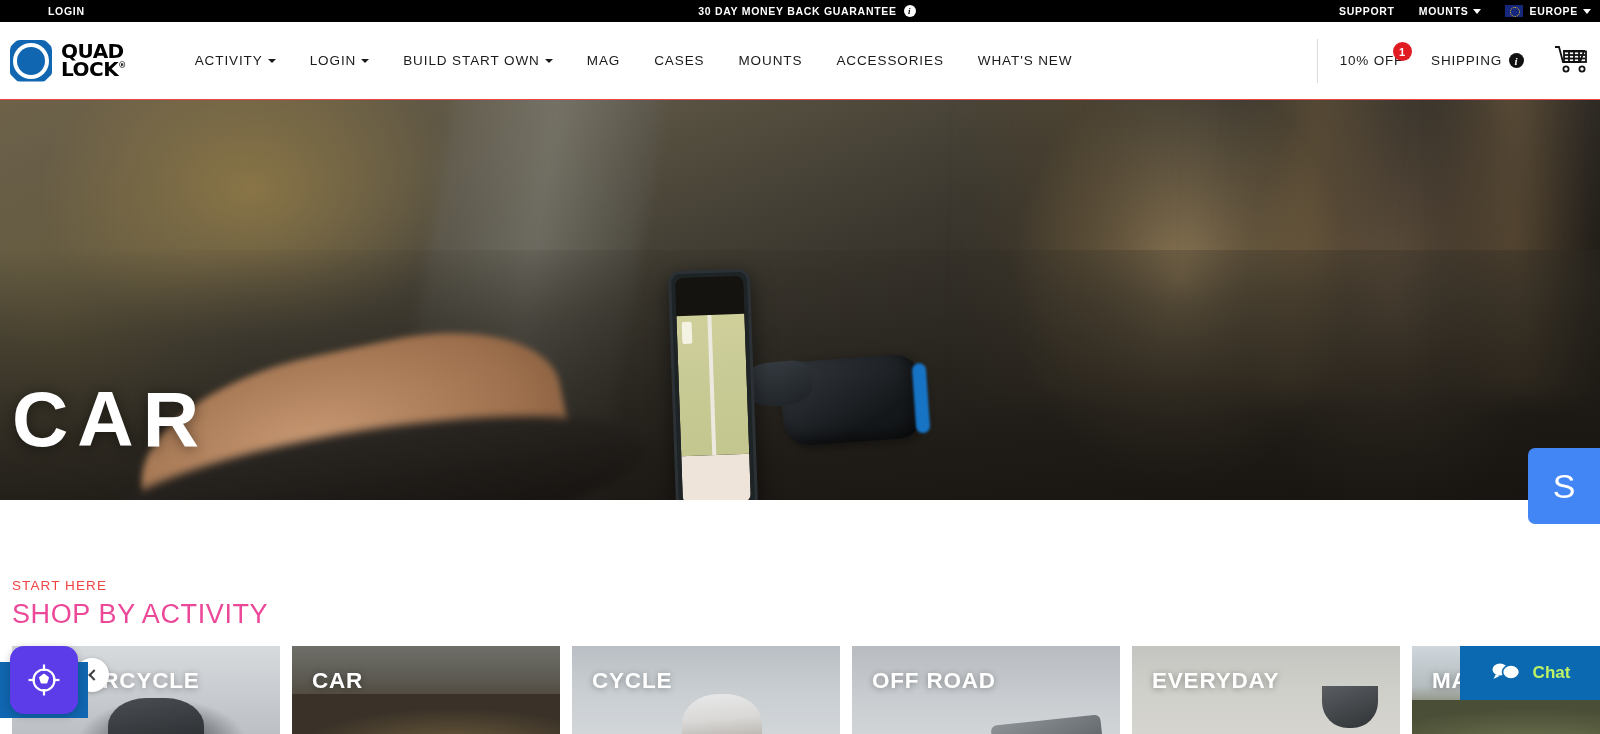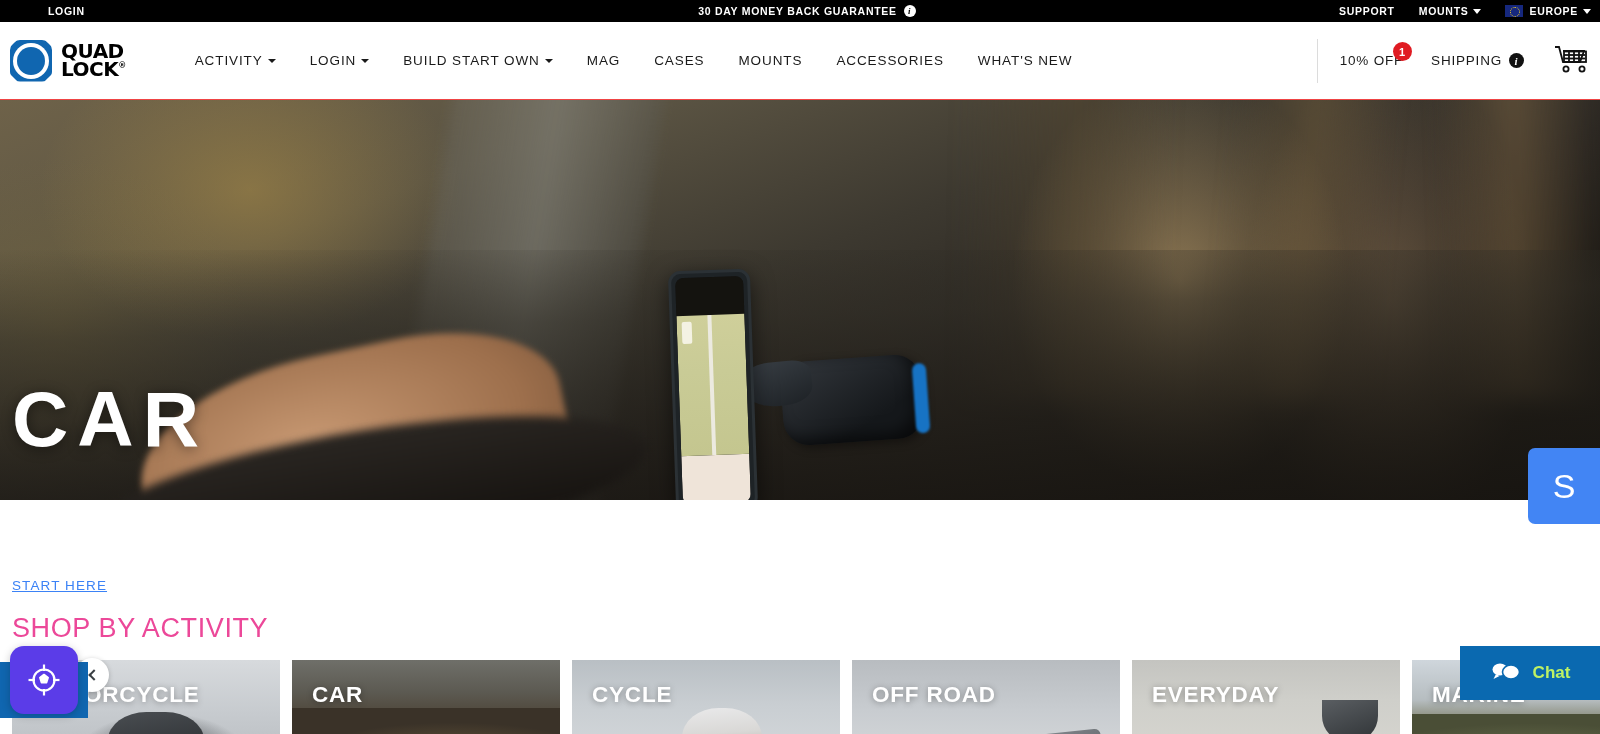--- a/index.html
+++ b/index.html
@@ -357,23 +357,22 @@
     cursor: pointer;
   }
 
   
   .section {
     padding: 78px 0 0 12px;
   }
   .eyebrow {
     font-size: 13.5px;
     letter-spacing: 1.1px;
-    color: #3b82f6;
-    margin-bottom: 20px;
-    text-decoration: underline;
+    color: #ef4444;
+    margin-bottom: 6px;
   }
   .section-title {
     font-size: 27px;
     letter-spacing: 0.6px;
     color: #ec4899;
   }
 
   .cards {
     display: flex;
     gap: 12px;

